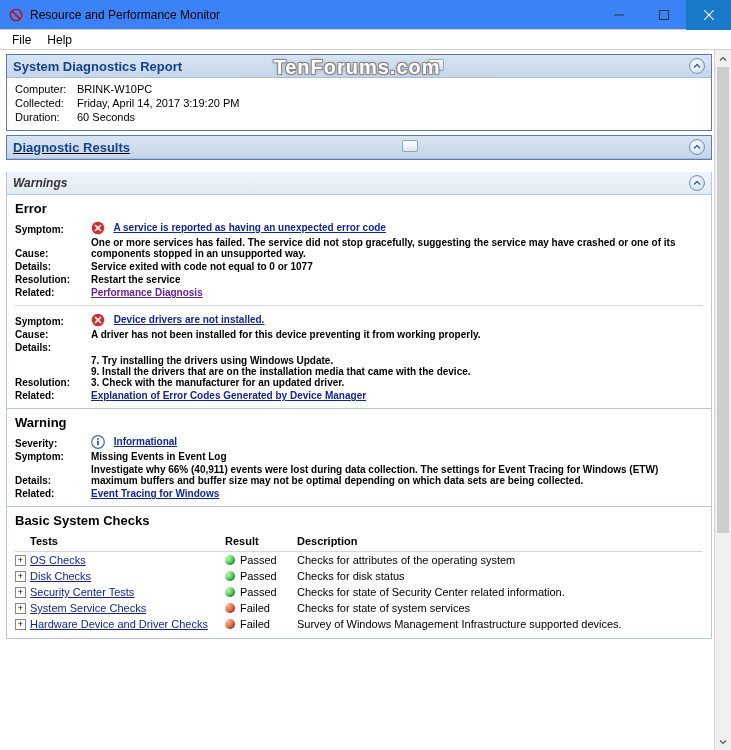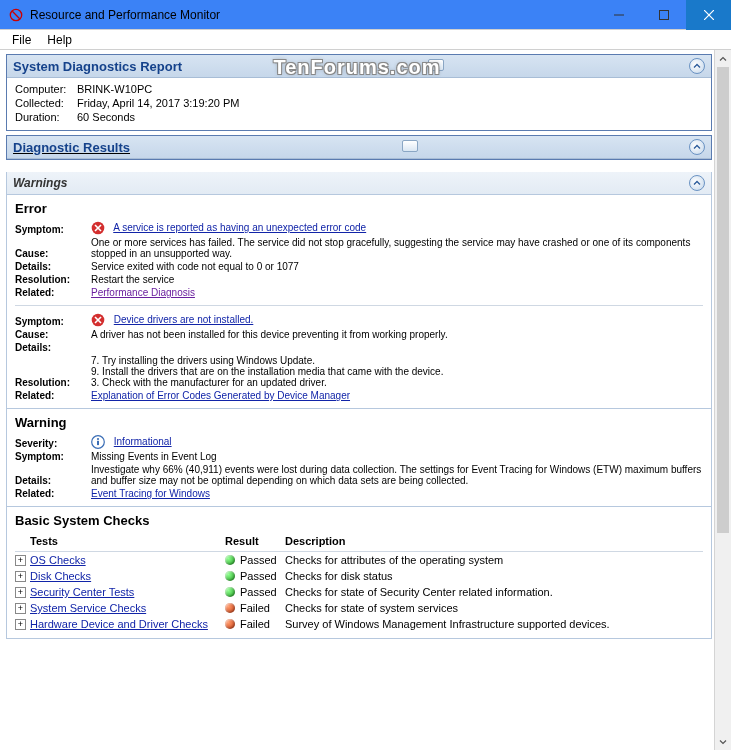--- a/index.html
+++ b/index.html
@@ -31,31 +31,31 @@
 .kv-row { display:flex; padding: 1px 0; }
 .kv-label { width: 62px; font-weight: normal; font-size: 11px; }
 .kv-value { font-size: 11px; }
 .sub-panel-header { background: linear-gradient(#eef3f9,#e3ebf4); border:1px solid #b6c8de; border-top:none; padding:3px 6px; font-style: italic; font-weight: bold; font-size: 12px; color:#333; display:flex; align-items:center; }
 .sub-panel-header .sph-title { flex:1; }
 .section { border:1px solid #b6c8de; border-top:none; padding: 6px 8px; }
 .section-title { font-weight: bold; font-size: 13px; padding-bottom: 4px; }
 .divider { border-top: 1px solid #cfd8e3; margin: 6px 0; }
 .d-row { display:flex; padding: 1px 0; font-size: 10px; align-items: flex-end; }
 .d-label { width: 76px; font-weight: bold; flex-shrink:0; }
-.d-val { flex:1; }
+.d-val { flex:1;font-weight:bold; }
 .link { color: #1124a8; text-decoration: underline; cursor:pointer; }
 .link.visited { color: #6a1f9e; }
 .icon-inline { width:14px; height:14px; margin-right: 6px; flex-shrink:0; display:inline-flex; align-items:center; justify-content:center; vertical-align:middle; }
 .err-icon svg { width:14px; height:14px; }
 .info-icon svg { width:14px; height:14px; }
 .checks-table { width:100%; font-size:11px; }
 .checks-head { display:flex; font-weight:bold; border-bottom:1px solid #cfd8e3; padding:3px 0 4px 0; }
 .checks-row { display:flex; padding: 2px 0; align-items:center; }
 .col-test { width: 210px; display:flex; align-items:center; }
-.col-result { width: 60px; display:flex; align-items:center; }
+.col-result { width: 72px; display:flex; align-items:center; }
 .col-desc { flex:1; }
 .expand-icon { width:11px; height:11px; border:1px solid #888; display:inline-flex; align-items:center; justify-content:center; margin-right:4px; font-size:9px; line-height:1; background:#fff; cursor:pointer; }
 .status-dot { width:10px; height:10px; border-radius:50%; margin-right:5px; box-shadow: inset -1px -1px 2px rgba(0,0,0,.3), inset 1px 1px 2px rgba(255,255,255,.6); }
 .status-dot.pass { background: radial-gradient(circle at 35% 35%, #8dff8d, #1c9b1c); }
 .status-dot.fail { background: radial-gradient(circle at 35% 35%, #ff9a6a, #c43a12); }
 .watermark { position:absolute; top:6px; left:50%; transform:translateX(-50%); font-size:20px; letter-spacing:1px; font-family: "Arial Black", Arial, sans-serif; font-weight:900;
   color:#fff; text-shadow: -1px -1px 0 #888, 1px -1px 0 #888, -1px 1px 0 #888, 1px 1px 0 #888, 0 0 4px rgba(0,0,0,.3); pointer-events:none; z-index:50; }
 </style>
 </head>
 <body>

